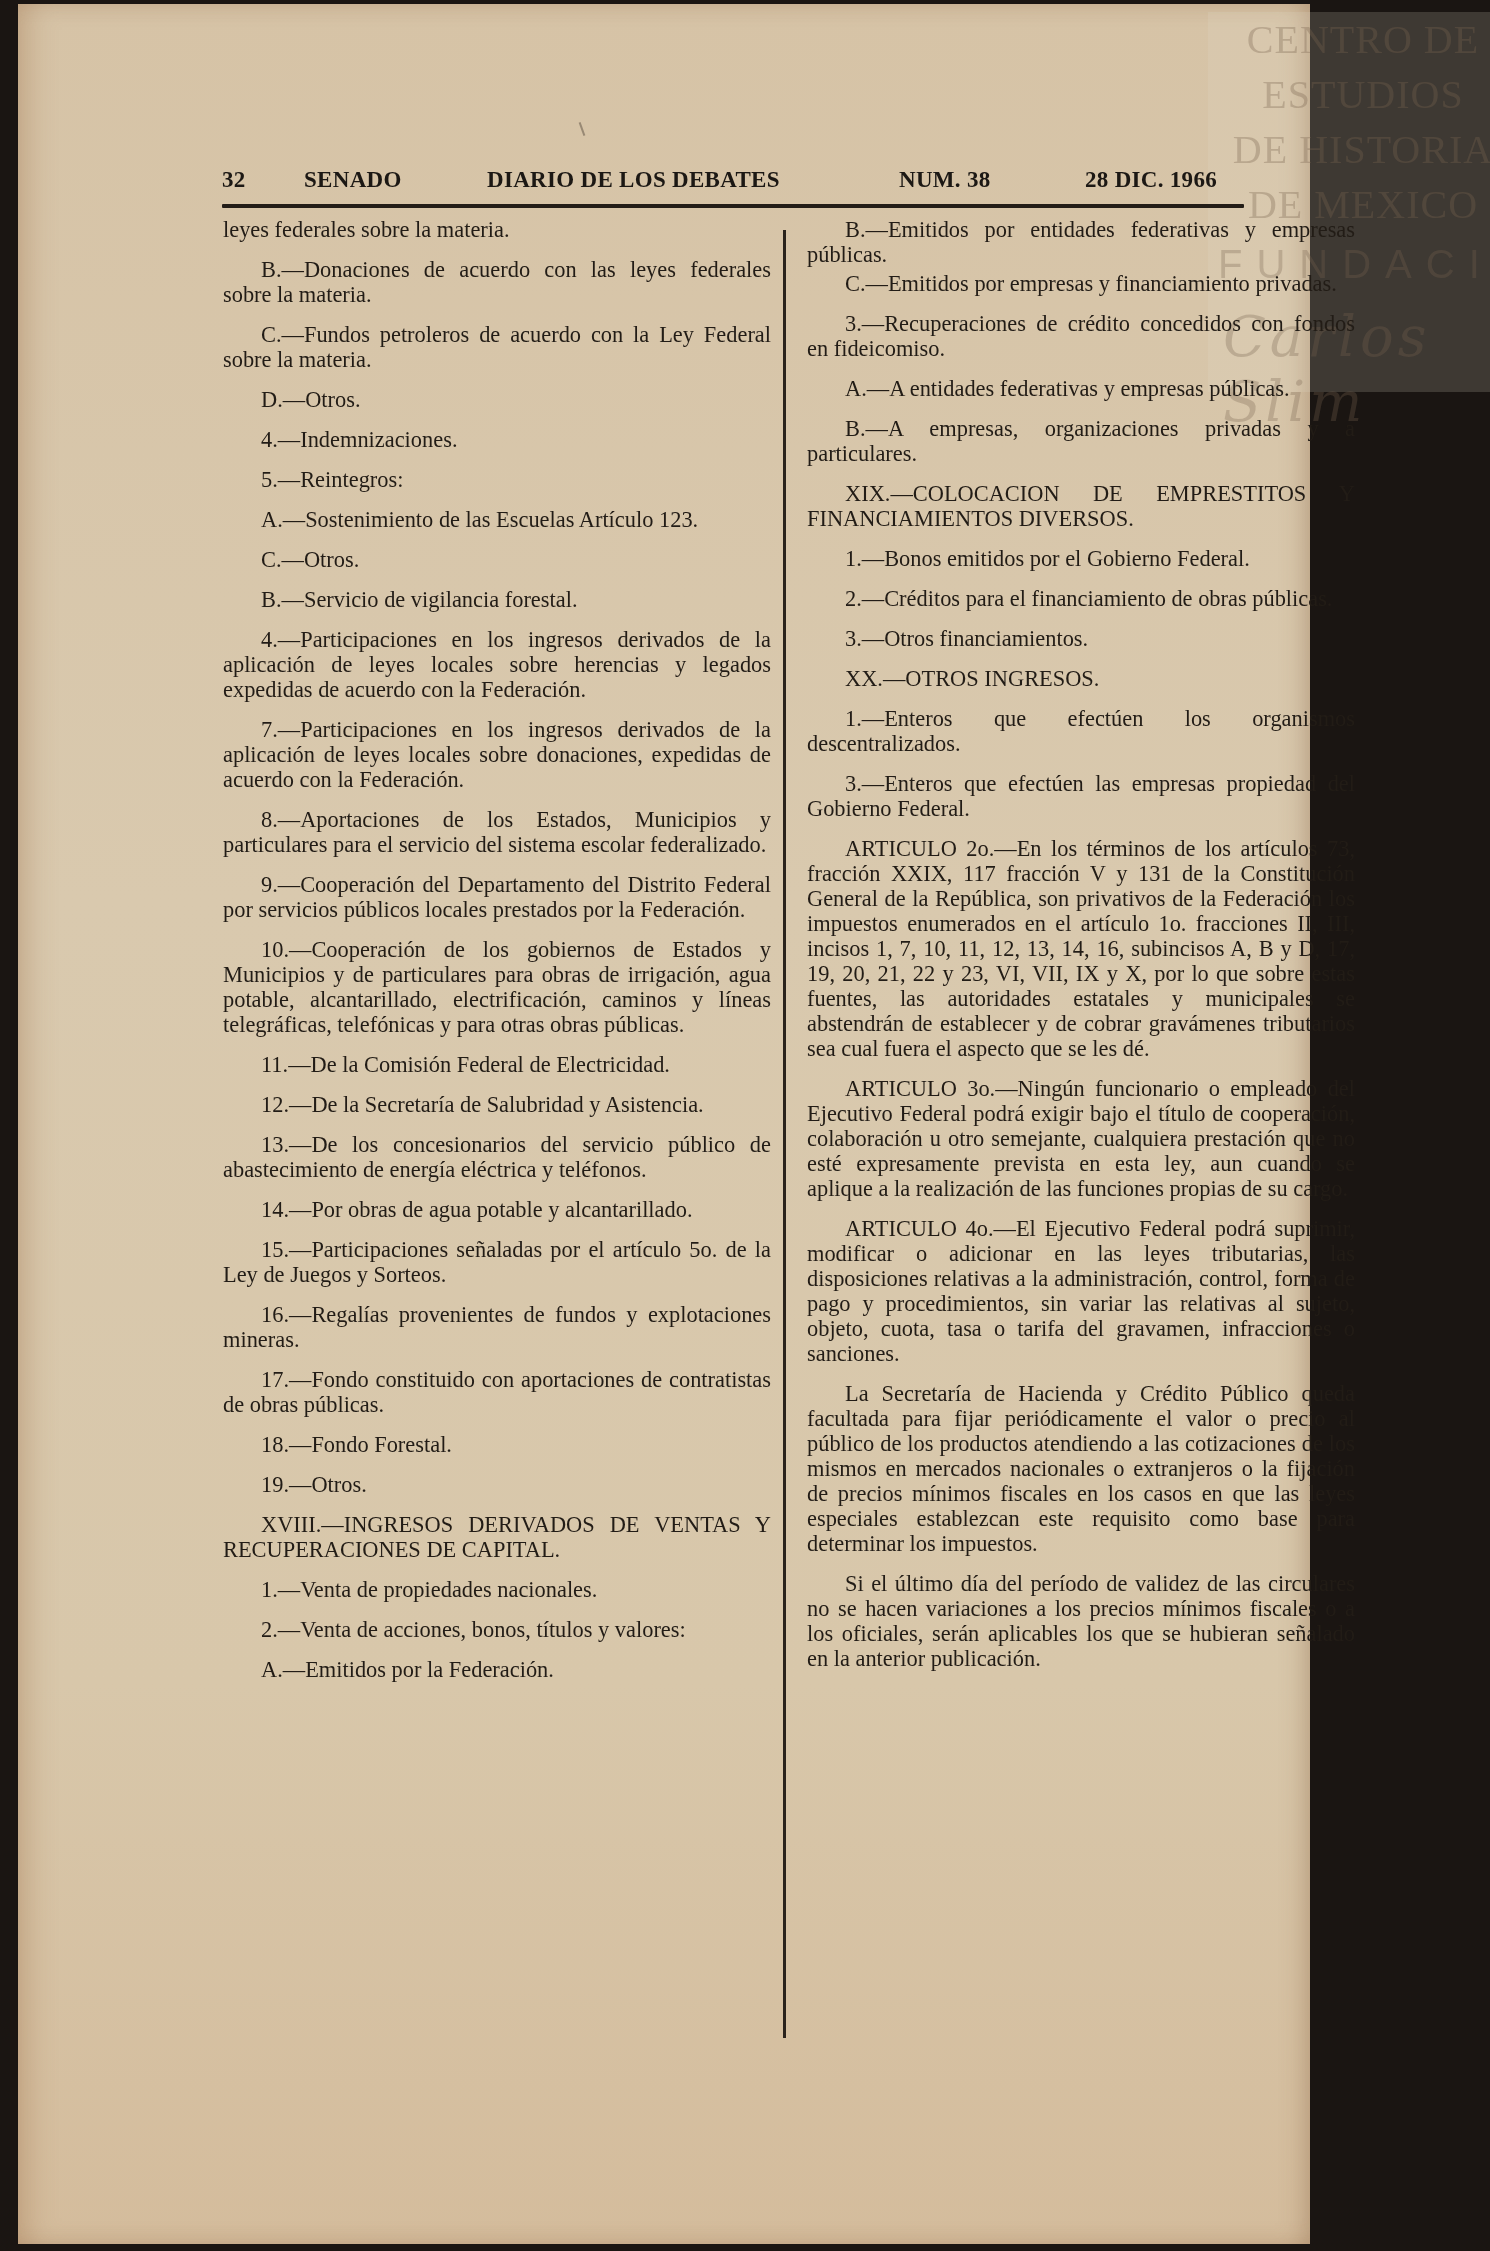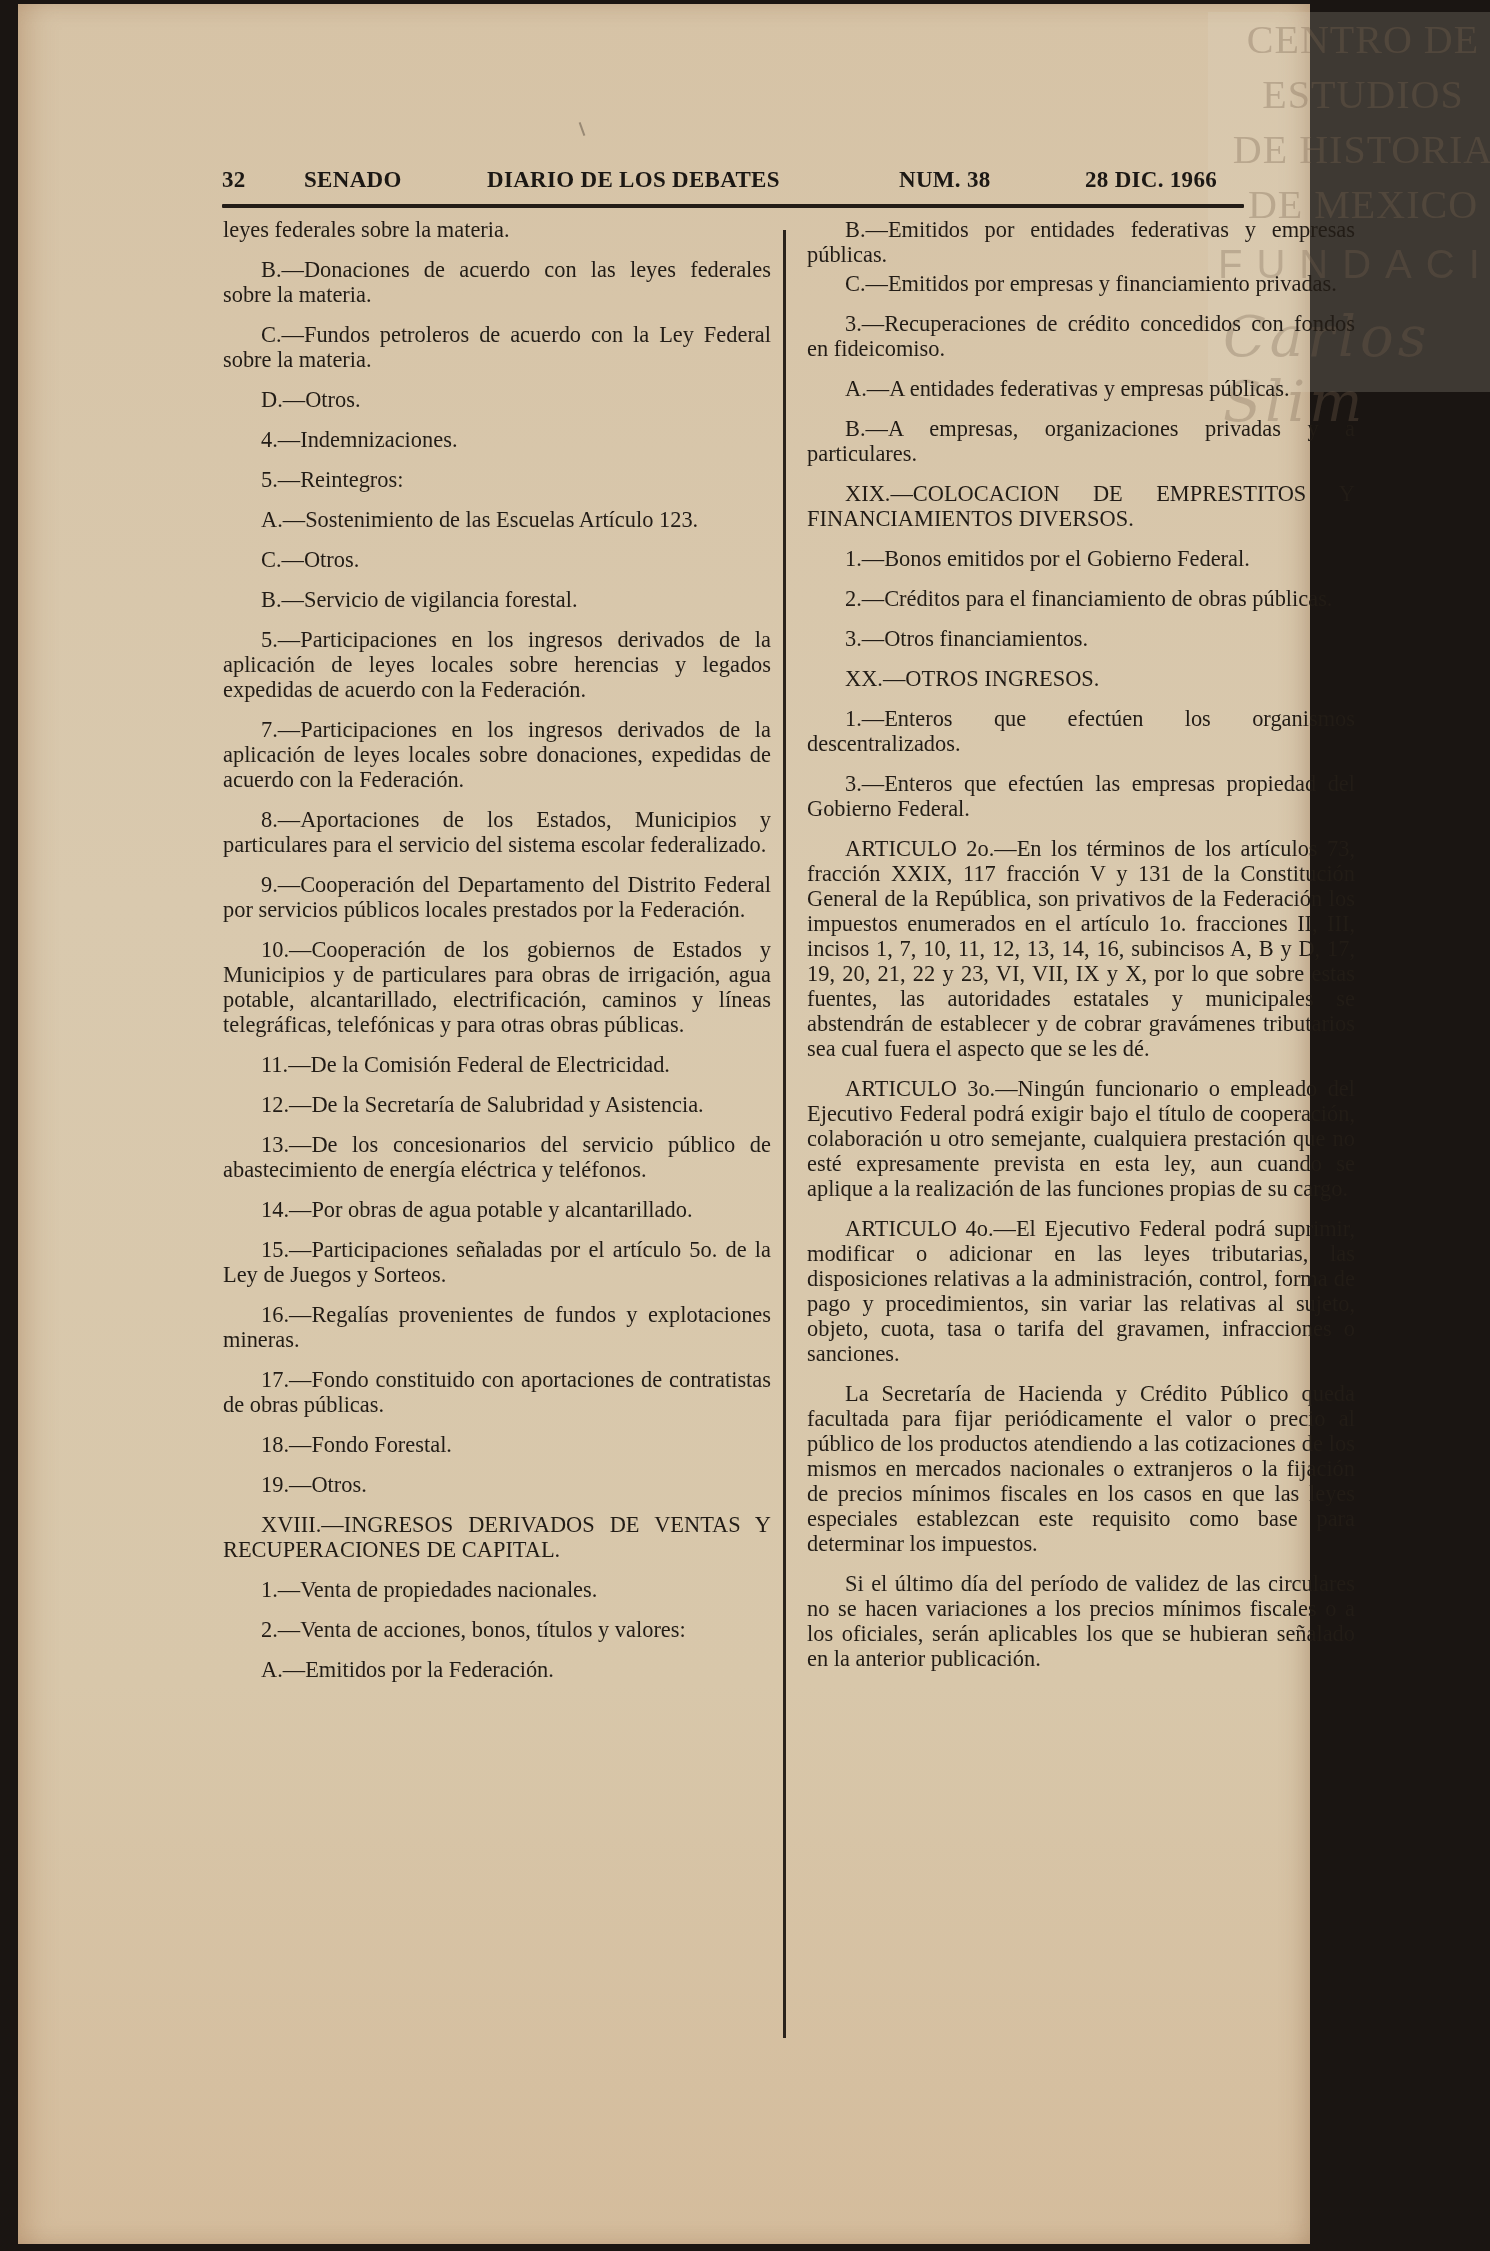--- a/index.html
+++ b/index.html
@@ -93,21 +93,21 @@
   <div class="col left">
     <p class="noindent">leyes federales sobre la materia.</p>
     <p>B.—Donaciones de acuerdo con las leyes federales sobre la materia.</p>
     <p>C.—Fundos petroleros de acuerdo con la Ley Federal sobre la materia.</p>
     <p>D.—Otros.</p>
     <p>4.—Indemnizaciones.</p>
     <p>5.—Reintegros:</p>
     <p>A.—Sostenimiento de las Escuelas Artículo 123.</p>
     <p>C.—Otros.</p>
     <p>B.—Servicio de vigilancia forestal.</p>
-    <p>5.—Participaciones en los ingresos derivados de la aplicación de leyes locales sobre herencias y legados expedidas de acuerdo con la Federación.</p>
+    <p>4.—Participaciones en los ingresos derivados de la aplicación de leyes locales sobre herencias y legados expedidas de acuerdo con la Federación.</p>
     <p>7.—Participaciones en los ingresos derivados de la aplicación de leyes locales sobre donaciones, expedidas de acuerdo con la Federación.</p>
     <p>8.—Aportaciones de los Estados, Municipios y particulares para el servicio del sistema escolar federalizado.</p>
     <p>9.—Cooperación del Departamento del Distrito Federal por servicios públicos locales prestados por la Federación.</p>
     <p>10.—Cooperación de los gobiernos de Estados y Municipios y de particulares para obras de irrigación, agua potable, alcantarillado, electrificación, caminos y líneas telegráficas, telefónicas y para otras obras públicas.</p>
     <p>11.—De la Comisión Federal de Electricidad.</p>
     <p>12.—De la Secretaría de Salubridad y Asistencia.</p>
     <p>13.—De los concesionarios del servicio público de abastecimiento de energía eléctrica y teléfonos.</p>
     <p>14.—Por obras de agua potable y alcantarillado.</p>
     <p>15.—Participaciones señaladas por el artículo 5o. de la Ley de Juegos y Sorteos.</p>
     <p>16.—Regalías provenientes de fundos y explotaciones mineras.</p>

